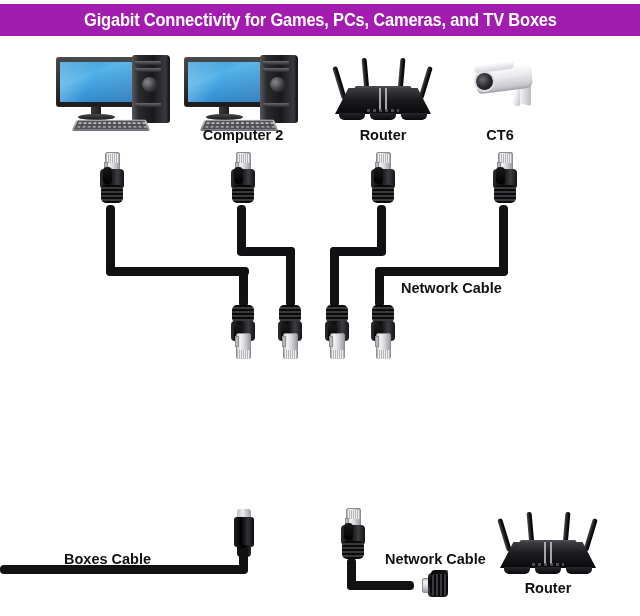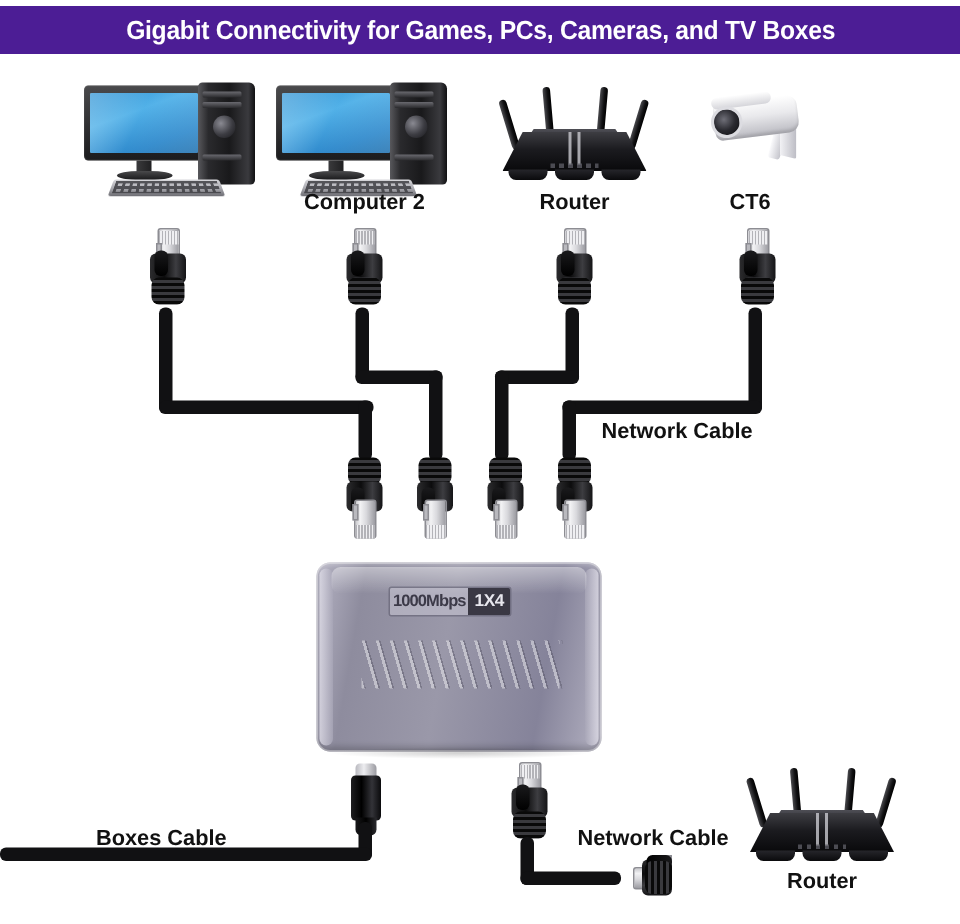--- a/index.html
+++ b/index.html
@@ -13,21 +13,21 @@
     position: relative;
     width: 640px; height: 616px;
     background: #ffffff;
   }
 
   
   .banner {
     position: absolute;
     left: 0; top: 4px;
     width: 640px; height: 32px;
-    background: #4c1d95;
+    background: #a21caf;
     display: flex;
     align-items: center;
     justify-content: center;
   }
   .banner-text {
     color: #ffffff;
     font-size: 17.5px;
     font-weight: bold;
     letter-spacing: -0.2px;
     transform: scaleX(0.94);
@@ -499,33 +499,20 @@
   </div>
   <div class="rj45 down" style="left:368px; top:303px;">
     <div class="ribs"></div>
       <div class="boot"></div>
       <div class="boot-tab"></div>
     <div class="clear-head"></div>
       <div class="pins"></div>
       <div class="clip"></div>
   </div>
 
-  <div class="switchbox">
-    <div class="case"></div>
-    <div class="edge-l"></div>
-    <div class="edge-r"></div>
-    <div class="sheen"></div>
-    <div class="vents"></div>
-    <div class="vents2"></div>
-    <div class="label-plate">
-      <span class="lbl-speed">1000Mbps</span>
-      <span class="lbl-ports">1X4</span>
-    </div>
-    <div class="shadow"></div>
-  </div>
 
   <div class="usbc" style="left:233px; top:509px;">
     <div class="tip"></div>
     <div class="shell"></div>
     <div class="collar"></div>
   </div>
   <div class="wire" style="left:239px; top:548px; width:9px; height:25px;"></div>
   <div class="wire" style="left:0px; top:565px; width:248px; height:9px;"></div>
   <div class="cable-label" style="left:64px; top:551px;">Boxes Cable</div>
 

